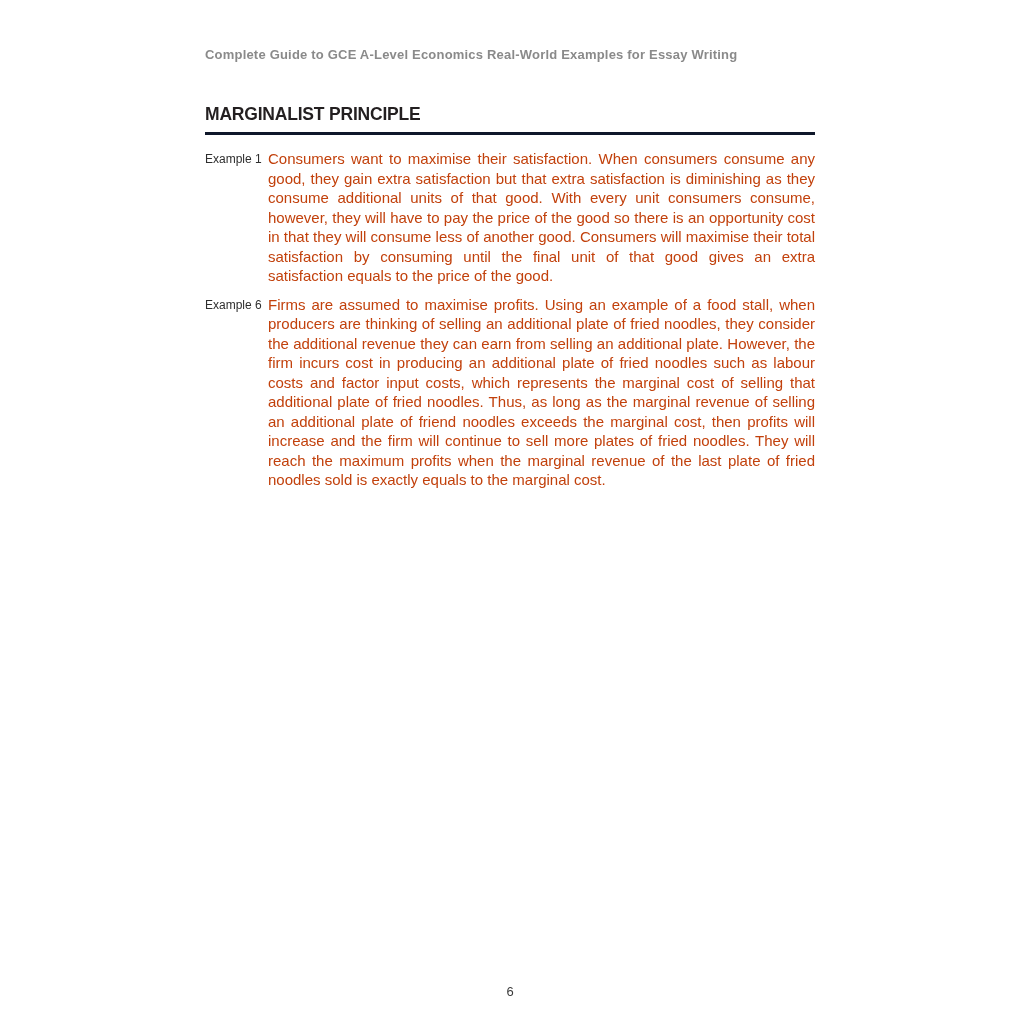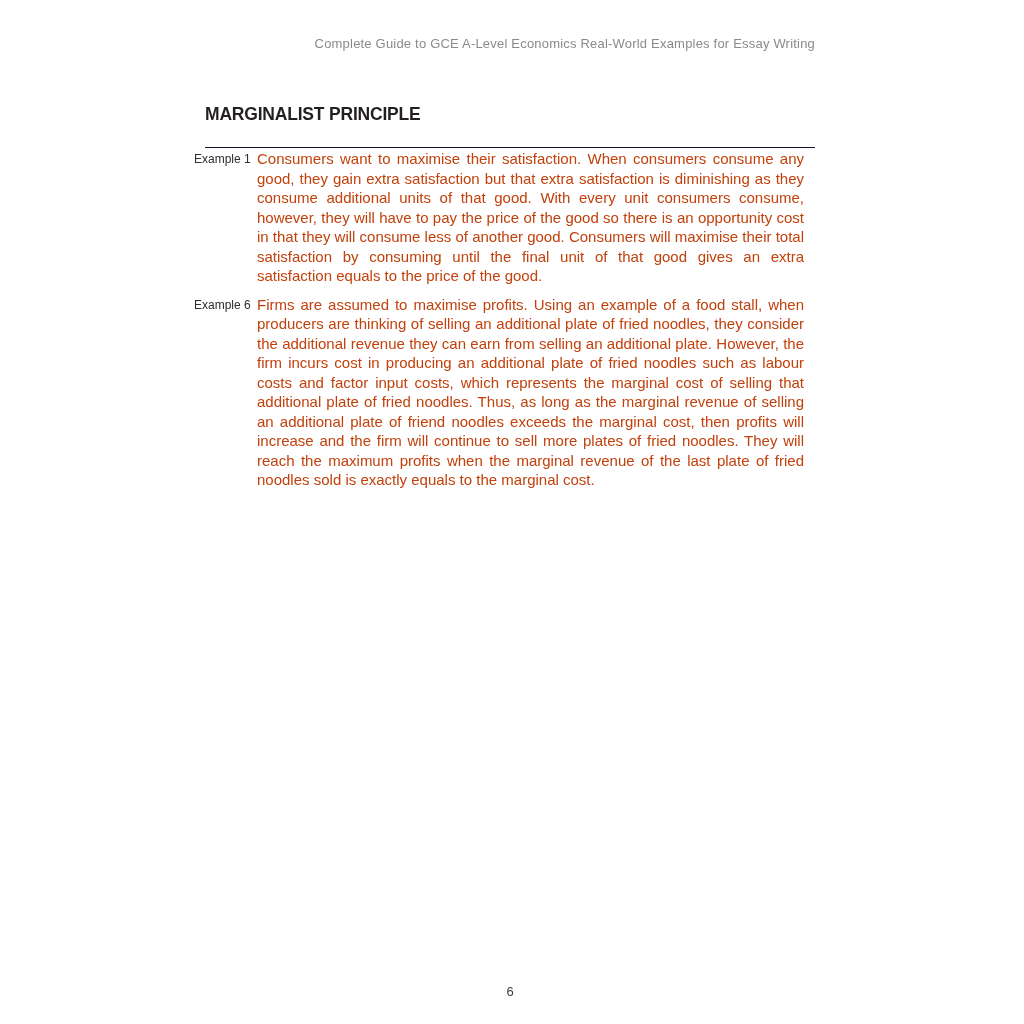--- a/index.html
+++ b/index.html
@@ -10,47 +10,47 @@
   .page {
     position: relative;
     width: 1024px;
     height: 1024px;
     background: #ffffff;
     font-family: "Liberation Sans", sans-serif;
     overflow: hidden;
   }
   .running-header {
     position: absolute;
-    top: 36px;
+    top: 47px;
     left: 205px;
     width: 610px;
-    text-align: right;
+    text-align: left;
     font-size: 13px;
-    font-weight: normal;
+    font-weight: bold;
     letter-spacing: 0.2px;
     color: #8a8a8a;
   }
   .section-title-wrap {
     position: absolute;
     top: 104px;
     left: 205px;
     width: 610px;
-    border-bottom: 1px solid #0f172a;
-    padding-bottom: 22px;
+    border-bottom: 3px solid #0f172a;
+    padding-bottom: 7px;
   }
   .section-title {
     font-size: 17.5px;
     font-weight: bold;
     letter-spacing: -0.2px;
     color: #231f20;
   }
   .examples {
     position: absolute;
     top: 149px;
-    left: 194px;
+    left: 205px;
     width: 610px;
   }
   .example-row {
     display: flex;
     align-items: flex-start;
     margin-bottom: 9px;
   }
   .example-label {
     width: 63px;
     flex-shrink: 0;

